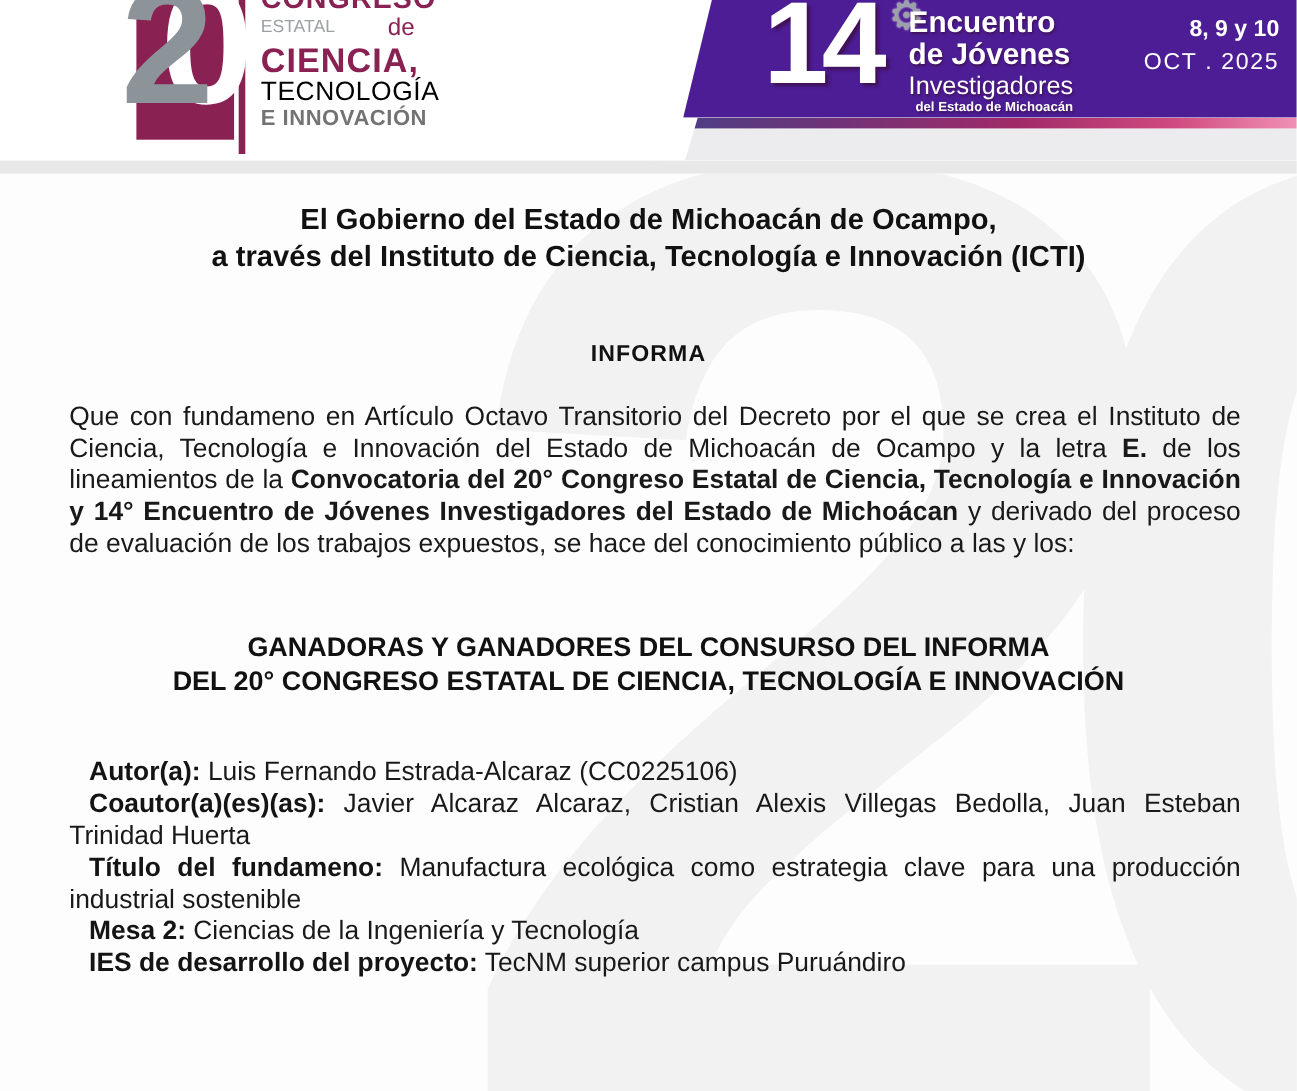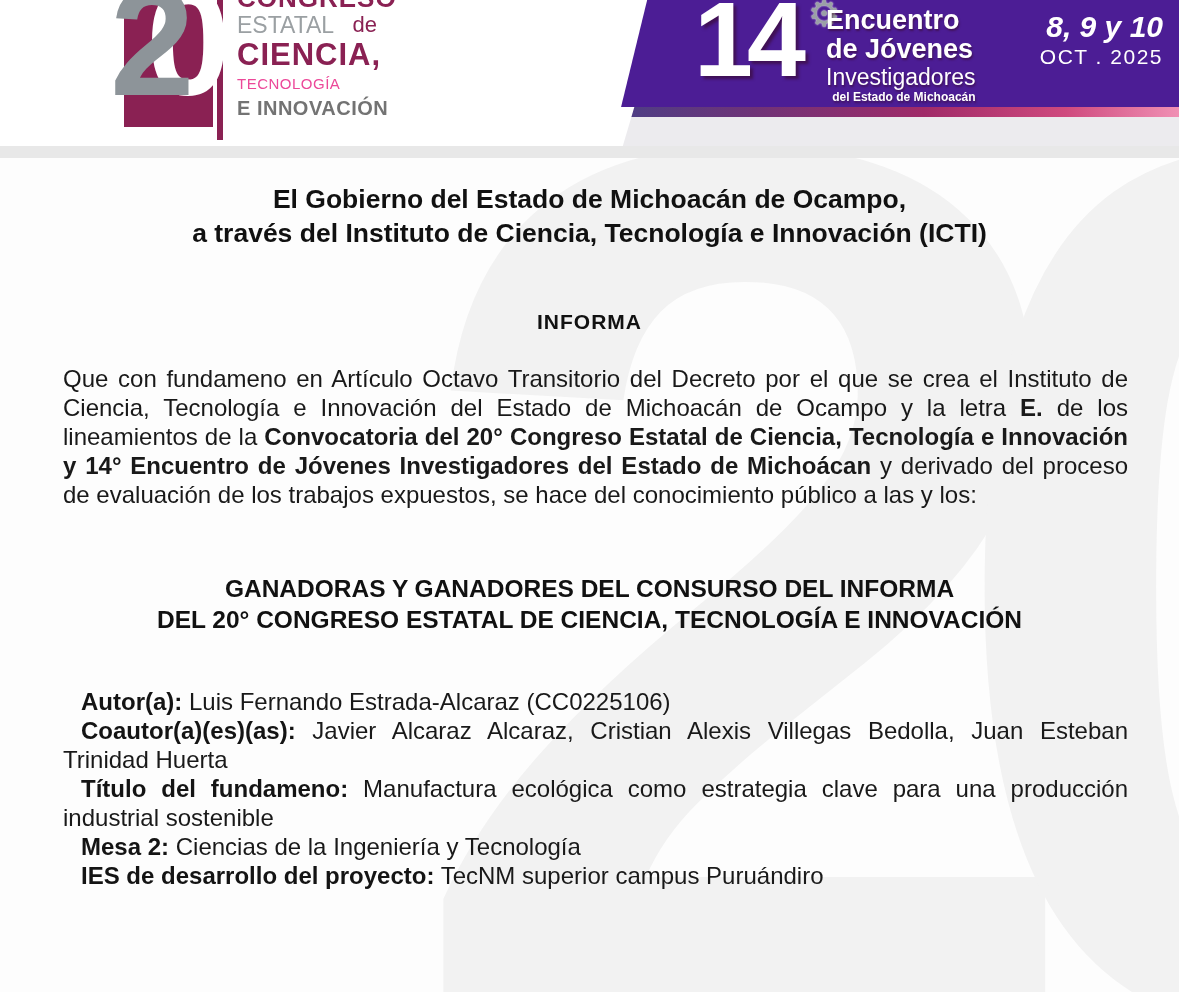--- a/index.html
+++ b/index.html
@@ -26,38 +26,38 @@
     clip-path:polygon(2% 0, 100% 0, 100% 100%, 0.5% 100%); }
   
   .logo20-rect { position:absolute; left:124px; top:0; width:89px; height:127px; background:#8a2153; }
   .logo20-gap  { position:absolute; left:213px; top:0; width:4px; height:132px; background:#ffffff; }
   .logo20-sliver { position:absolute; left:217px; top:0; width:6px; height:140px; background:#8a2153; }
   .logo20-zero { position:absolute; left:146px; top:-34px; font-size:152px; font-weight:700; color:#ffffff; line-height:1; z-index:3; }
   .logo20-two  { position:absolute; left:110px; top:-34px; font-size:152px; font-weight:700; color:#8d9499; line-height:1; z-index:4; }
   .logo-textblock { position:absolute; left:237px; top:-16px; width:152px; z-index:4; }
   .lt-congreso { font-size:26px; line-height:28px; font-weight:600; letter-spacing:1px; color:#8a2153; }
   .lt-estatal-row { display:flex; justify-content:space-between; width:140px; line-height:26px; }
-  .lt-estatal { font-size:23px; color:#9ba0a3; font-weight:500; }
+  .lt-estatal { font-size:16px; color:#9ba0a3; font-weight:500; }
   .lt-de { font-size:22px; color:#8a2153; font-weight:500; }
   .lt-ciencia { font-size:31px; line-height:33px; letter-spacing:1px; font-weight:600; color:#8a2153; }
-  .lt-tecnologia { font-size:15px; line-height:25px; letter-spacing:0.5px; color:#ec4899; font-weight:500; }
+  .lt-tecnologia { font-size:24px; line-height:25px; letter-spacing:0.5px; color:#000000; font-weight:500;text-align:right; }
   .lt-innovacion { font-size:20px; line-height:24px; letter-spacing:0.5px; font-weight:700; color:#737373; }
   
   .banner { position:absolute; left:612px; top:0; width:567px; height:107px; background:#4c1d95;
     clip-path:polygon(6.2% 0, 100% 0, 100% 100%, 1.6% 100%); }
   .banner-num { position:absolute; left:82px; top:-14px; font-size:106px; font-weight:700; letter-spacing:-6px;
     color:#ffffff; line-height:1; text-shadow:3px 3px 3px rgba(55,8,32,0.55); }
   .banner-gear { position:absolute; left:196px; top:-4px; font-size:36px; color:#9aa0a6; line-height:1;
     text-shadow:0 0 2px #ffffff; }
   .banner-lines { position:absolute; left:214px; top:6px; color:#ffffff; text-shadow:1px 2px 2px rgba(55,8,32,0.5); }
   .bl-1, .bl-2 { font-size:27px; line-height:29px; font-weight:700; }
   .bl-3 { font-size:23px; line-height:26px; font-weight:400; }
   .bl-4 { font-size:12px; line-height:15px; font-weight:700;text-align:right; }
   .banner-dates { position:absolute; right:16px; top:10px; text-align:right; color:#ffffff; }
-  .bd-1 { font-size:30px; line-height:34px; font-weight:700; font-style:italic; }
+  .bd-1 { font-size:21px; line-height:34px; font-weight:700; }
   .bd-2 { font-size:21px; line-height:26px; font-weight:500; letter-spacing:1.5px; }
   
   .content { position:relative; z-index:1; padding-top:158px; }
   .doc-title { margin-top:24px; text-align:center; font-size:26.5px; line-height:34px; font-weight:700; color:#111111; }
   .informa { margin-top:60px; text-align:center; font-size:21px; font-weight:700; letter-spacing:1px; color:#111111; }
   .para { margin:30px 51px 0 63px; font-size:24px; line-height:29px; text-align:justify; color:#191919; }
   .seg-bold { font-weight:700; }
   .winners { margin-top:64px; text-align:center; font-size:24.5px; line-height:31px; font-weight:700; color:#111111; }
   .details { margin:52px 51px 0 63px; font-size:24px; line-height:29px; text-align:justify; color:#191919; }
   .entry b { font-weight:700; color:#141414;margin-left:18px; }

